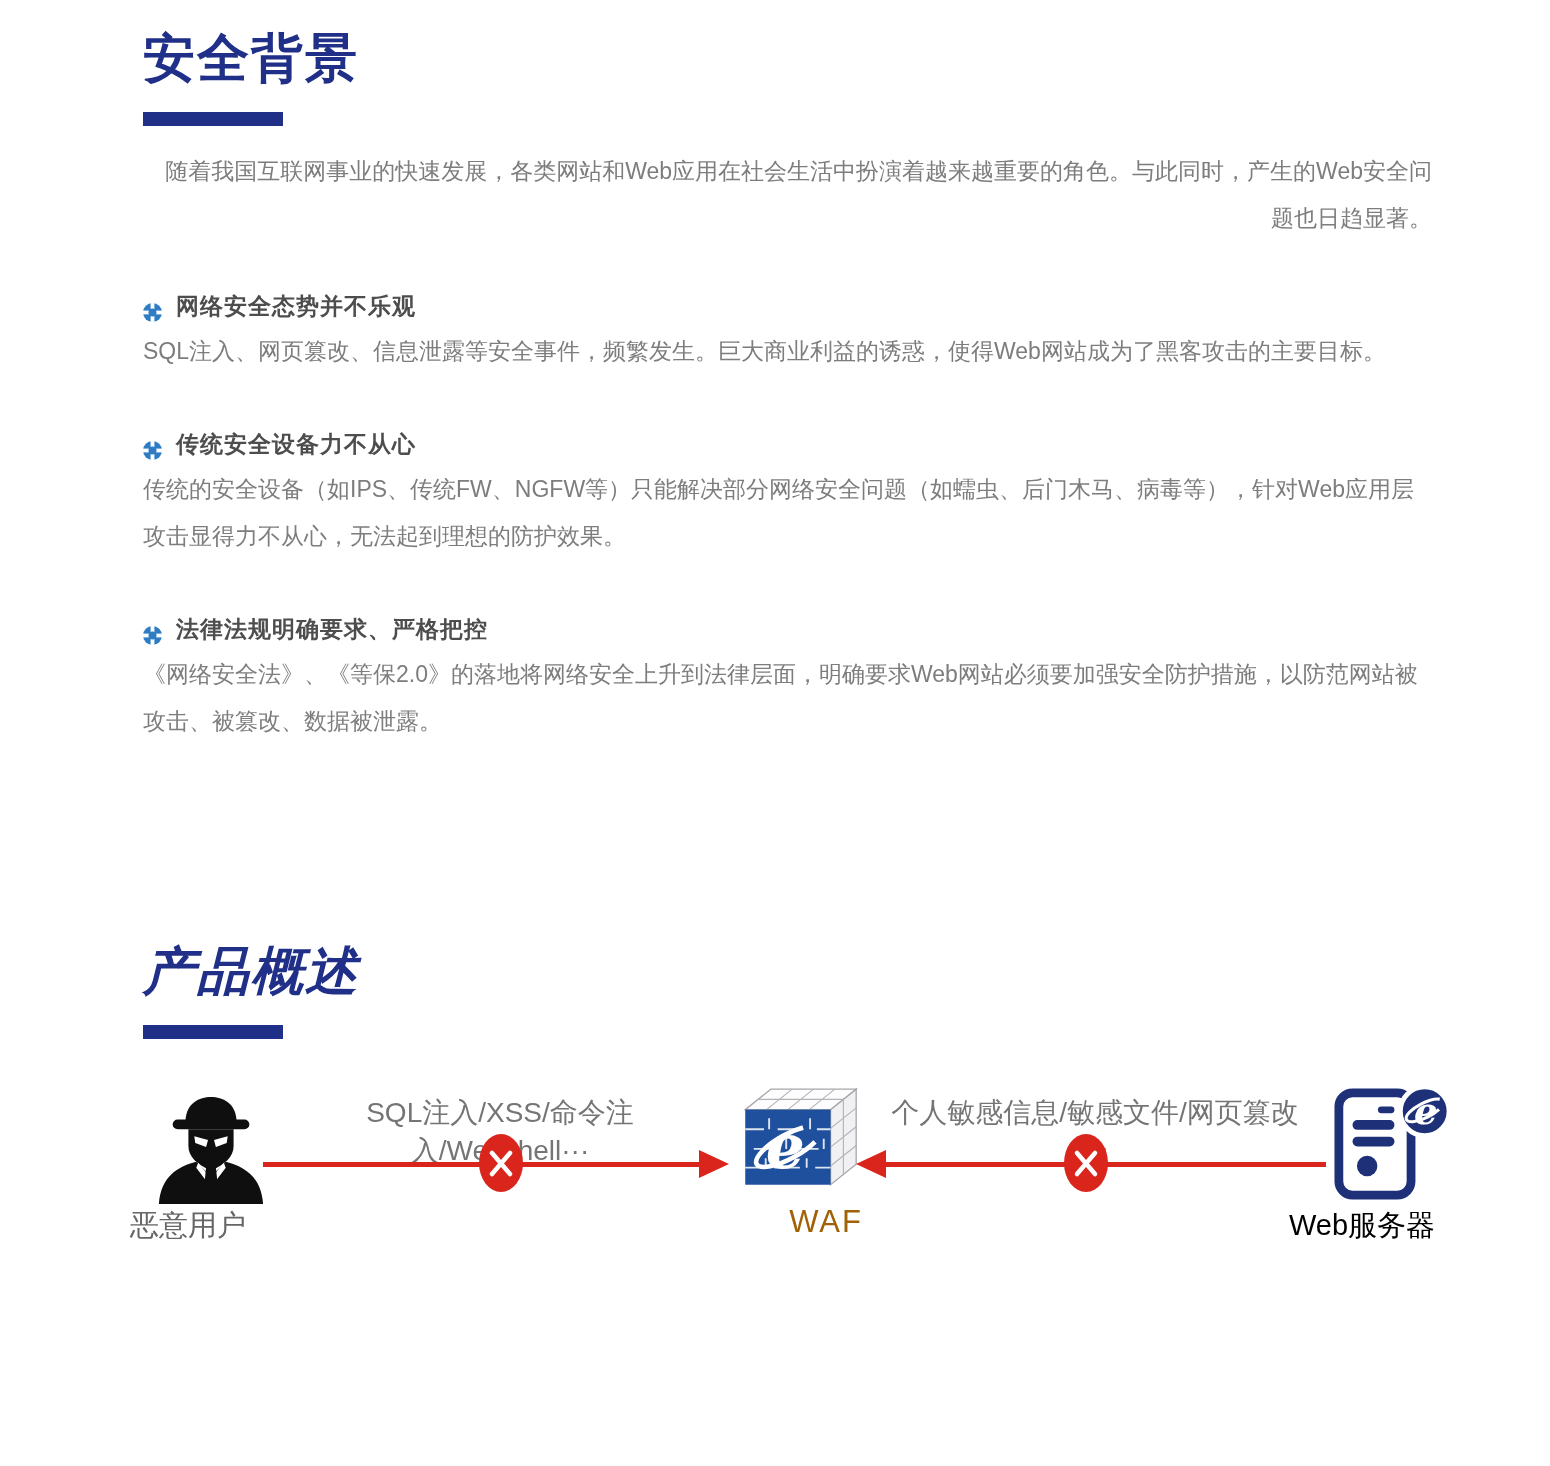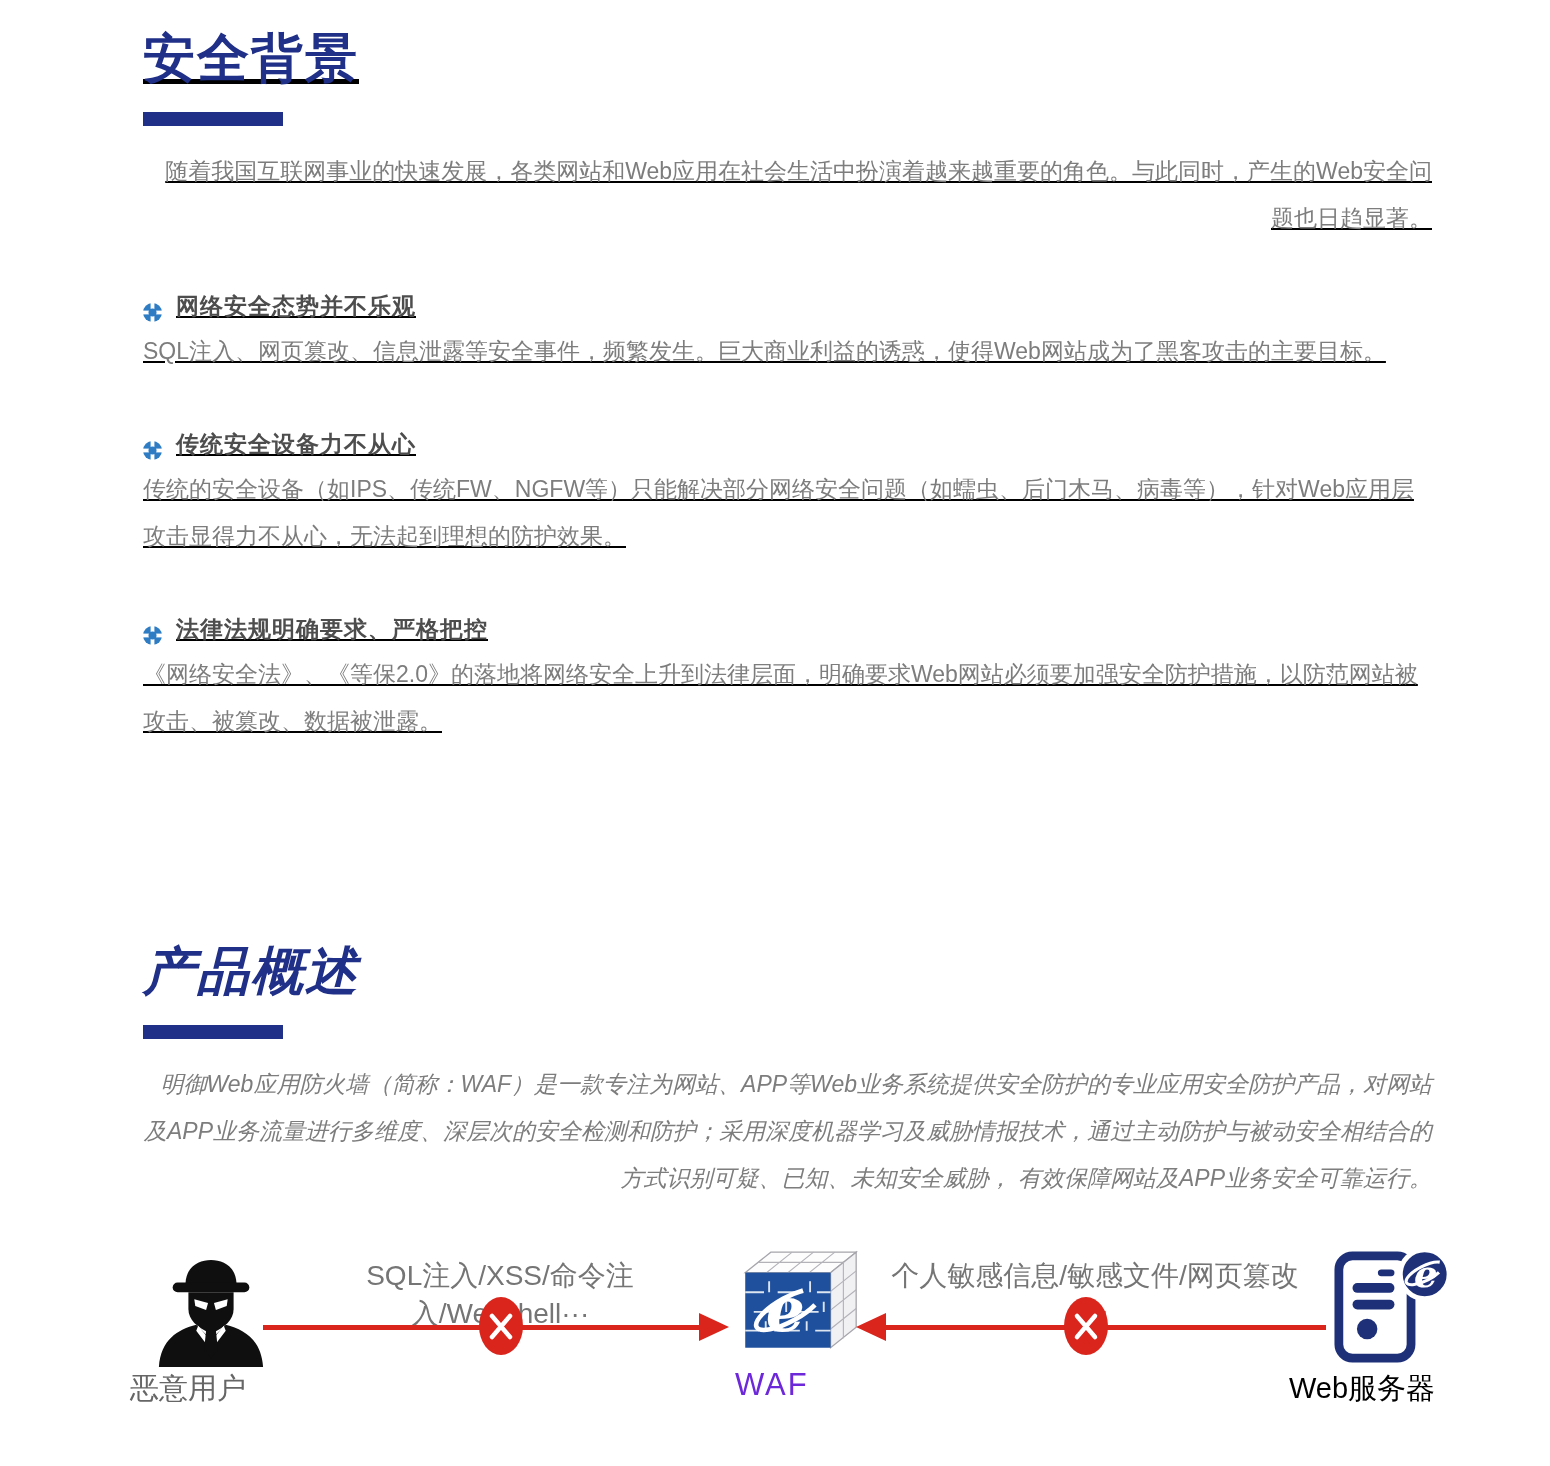--- a/index.html
+++ b/index.html
@@ -16,21 +16,21 @@
     font-size:52px; line-height:56px; font-weight:900;
     color:#202f88; letter-spacing:2px;
   }
   .title-underline { width:140px; height:14px; background:#202f88; margin-top:26px; }
 
   .intro, .feature-body {
     font-size:23px; line-height:47px; color:#7d7d7d;
   }
   .intro { margin-top:22px;text-align:right; }
 
-  #section-background { padding-top:30px;text-decoration:underline; }
+  #section-background { padding-top:30px; }
   #section-overview { margin-top:198px;font-style:italic; }
 
   .feature { margin-top:48px; }
   .feature:first-of-type { margin-top:26px; }
   .feature + .feature { margin-top:53px; }
   .feature-head { display:flex; align-items:flex-end; gap:14px; height:32px; }
   .bullet-icon { width:19px; height:19px; flex:0 0 auto; }
   .feature-title { font-size:23px; font-weight:700; color:#4d4d4d; letter-spacing:1px; }
   .feature-body { margin-top:6px; }
 
@@ -41,22 +41,22 @@
   .actor-label-hacker { left:130px; top:128px; width:160px; 
     font-size:29px; color:#666; }
   .flow1-label { left:280px; top:16px; width:440px; text-align:center;
     font-size:28px; color:#757575; }
   .flow1-line { left:263px; top:84px; width:438px; height:5px; background:#d9251c; }
   .flow1-head { left:699px; top:72px; width:0; height:0;
     border-top:14px solid transparent; border-bottom:14px solid transparent;
     border-left:30px solid #d9251c; }
   .flow1-block { left:478px; top:55px; width:46px; height:60px; }
   .actor-icon-waf { left:735px; top:6px; width:128px; height:111px; }
-  .actor-label-waf { left:735px; top:126px; width:128px; text-align:left;
-    font-size:31px; color:#6d28d9; letter-spacing:2px; }
+  .actor-label-waf { left:735px; top:126px; width:128px; text-align:right;
+    font-size:31px; color:#a16207; letter-spacing:2px; }
   .flow2-label { left:880px; top:16px; width:430px; text-align:center;
     font-size:28px; color:#757575; }
   .flow2-line { left:886px; top:84px; width:440px; height:5px; background:#d9251c; }
   .flow2-head { left:856px; top:72px; width:0; height:0;
     border-top:14px solid transparent; border-bottom:14px solid transparent;
     border-right:30px solid #d9251c; }
   .flow2-block { left:1063px; top:55px; width:46px; height:60px; }
   .actor-icon-server { left:1332px; top:6px; width:122px; height:119px; }
   .actor-label-server { left:1262px; top:128px; width:200px; text-align:center;
     font-size:29px; color:#000000; }
@@ -107,21 +107,20 @@
         </svg>
         <span class="feature-title">法律法规明确要求、严格把控</span>
       </div>
       <div class="feature-body">《网络安全法》、《等保2.0》的落地将网络安全上升到法律层面，明确要求Web网站必须要加强安全防护措施，以防范网站被攻击、被篡改、数据被泄露。</div>
     </div>
   </div>
 
   <div class="section" id="section-overview">
     <div class="section-title">产品概述</div>
     <div class="title-underline"></div>
-    <div class="intro">明御Web应用防火墙（简称：WAF）是一款专注为网站、APP等Web业务系统提供安全防护的专业应用安全防护产品，对网站及APP业务流量进行多维度、深层次的安全检测和防护；采用深度机器学习及威胁情报技术，通过主动防护与被动安全相结合的方式识别可疑、已知、未知安全威胁， 有效保障网站及APP业务安全可靠运行。</div>
   </div>
 
 </div>
 
 <div class="diagram">
 
   <svg class="actor-icon-hacker" viewBox="0 0 120 116">
     <path d="M34,31 C35,13 48,7 60,7 C72,7 85,13 86,31 Z" fill="#0f0f0f"></path>
     <rect x="21" y="30" width="78" height="10" rx="5" fill="#0f0f0f"></rect>
     <path d="M37,40 L83,40 L83,57 C83,68 74,76 60,82 C46,76 37,68 37,57 Z" fill="#0f0f0f"></path>

